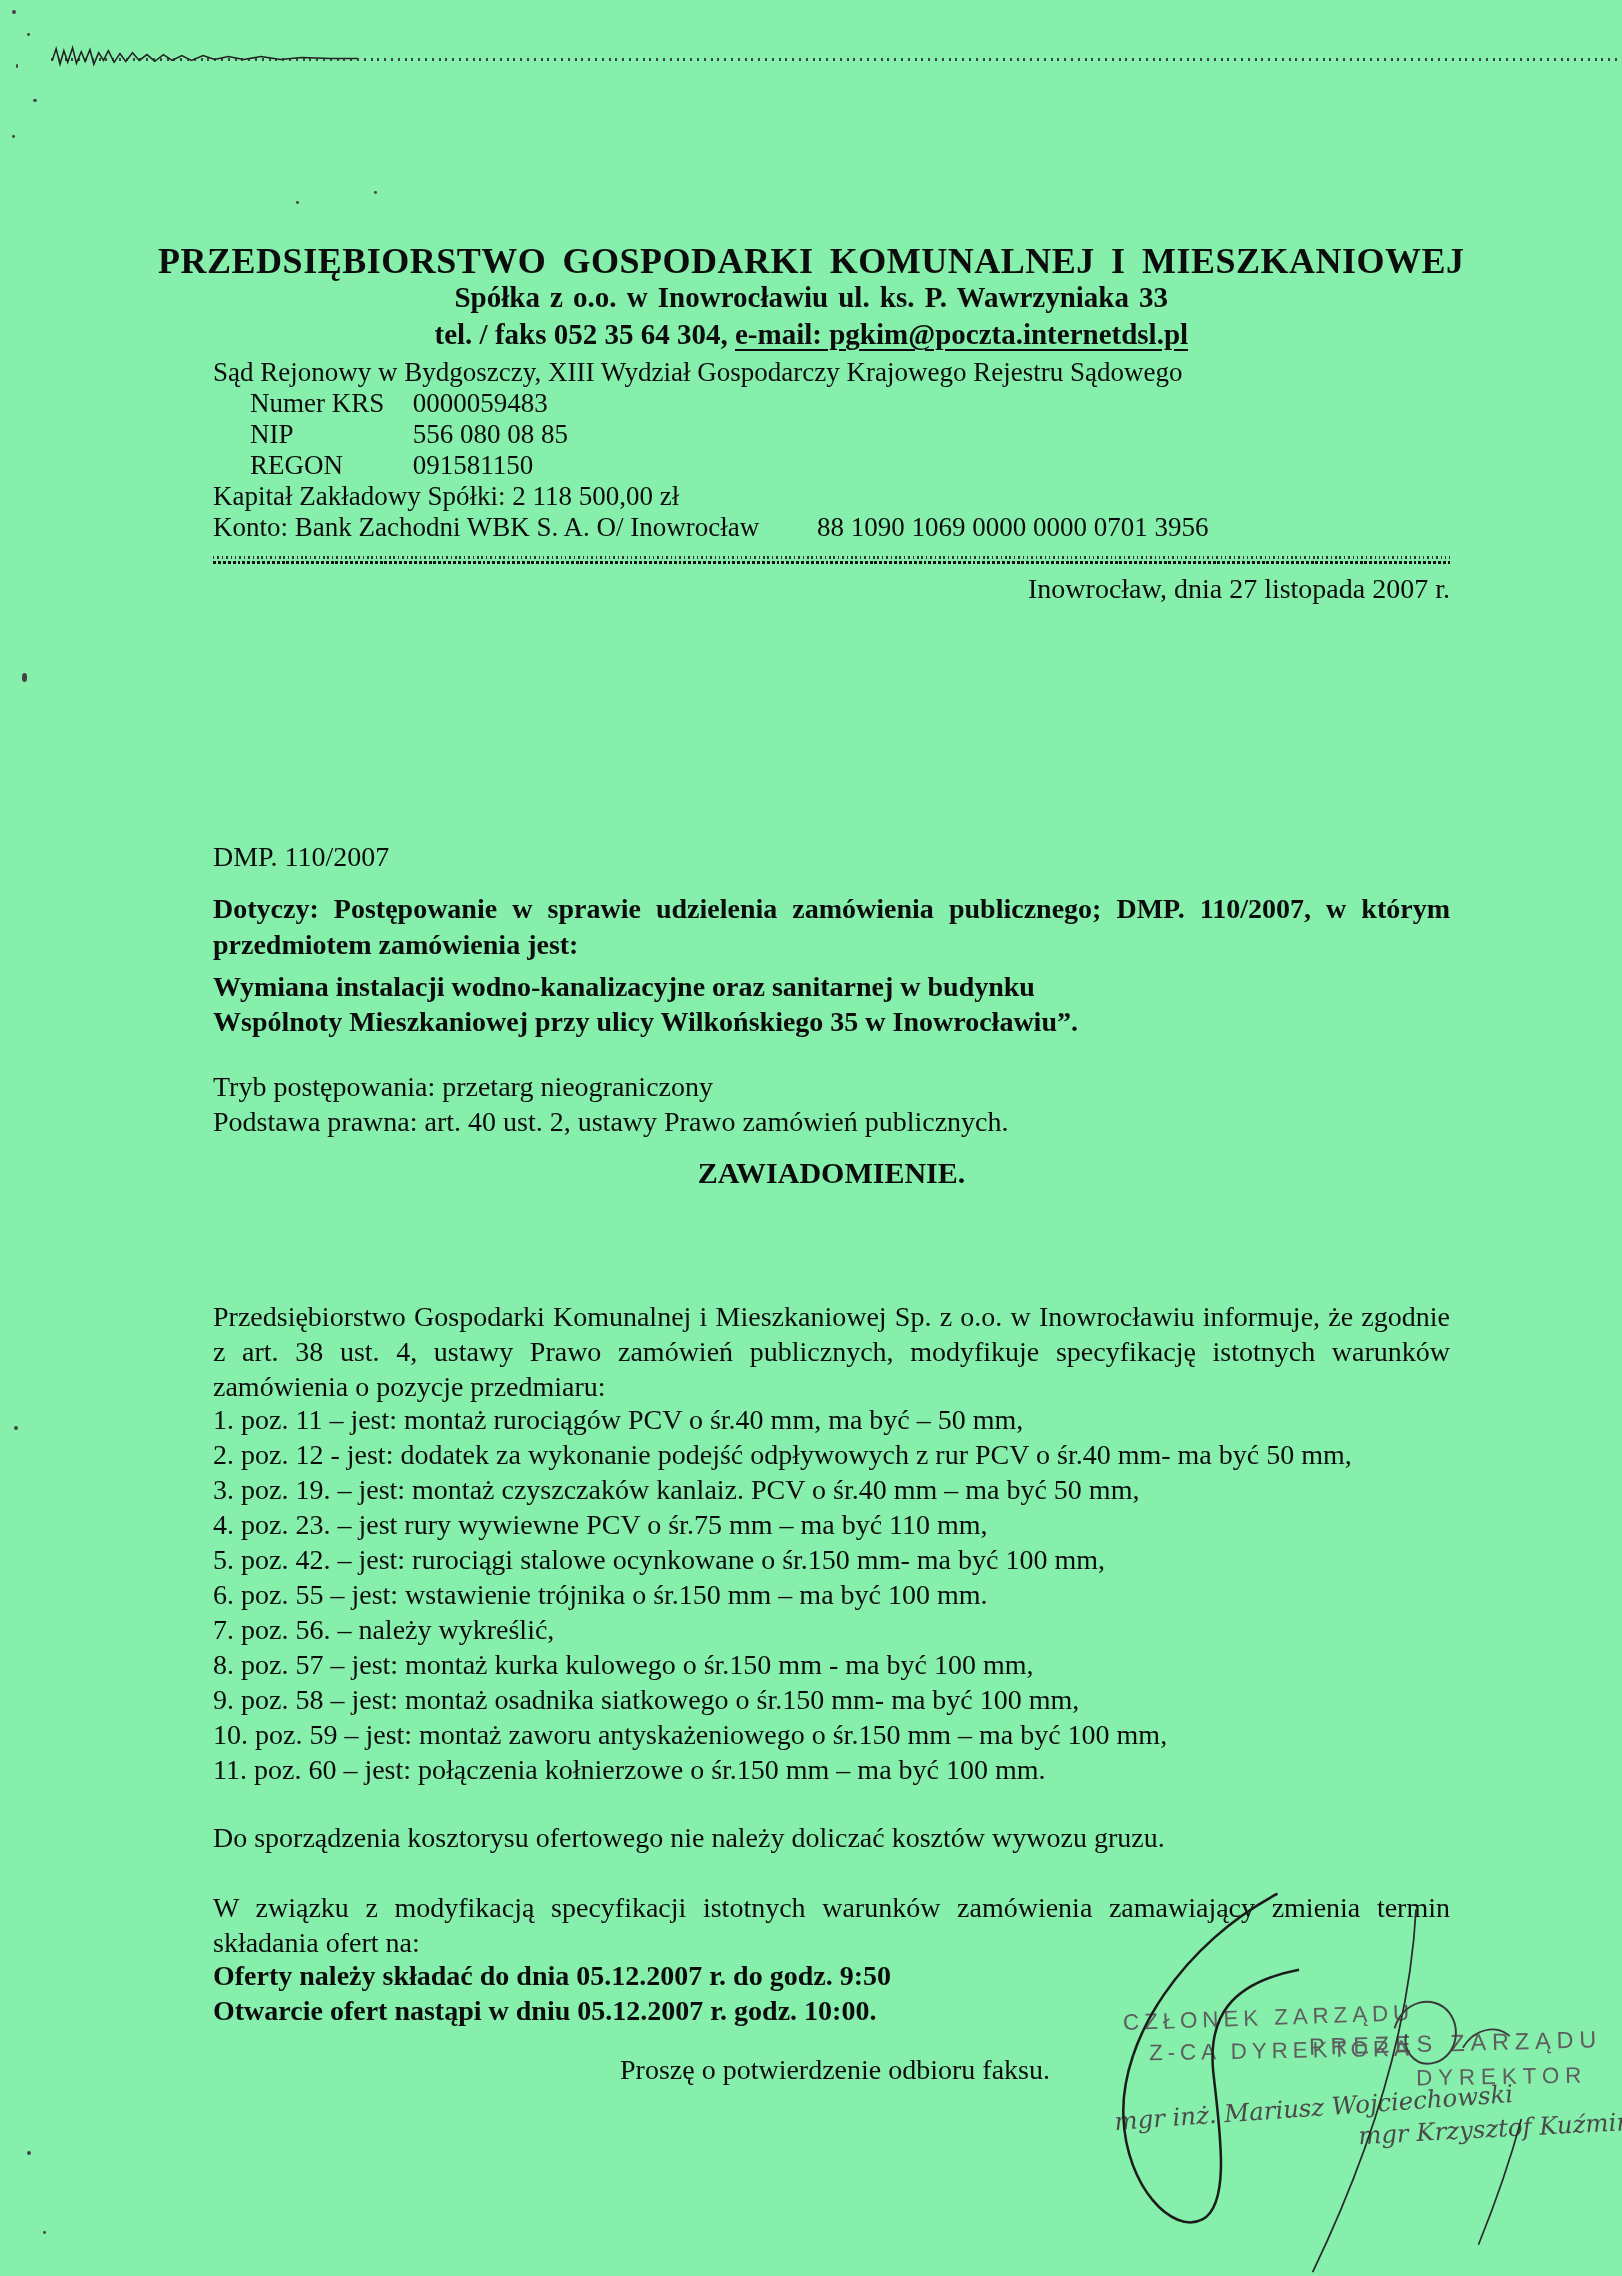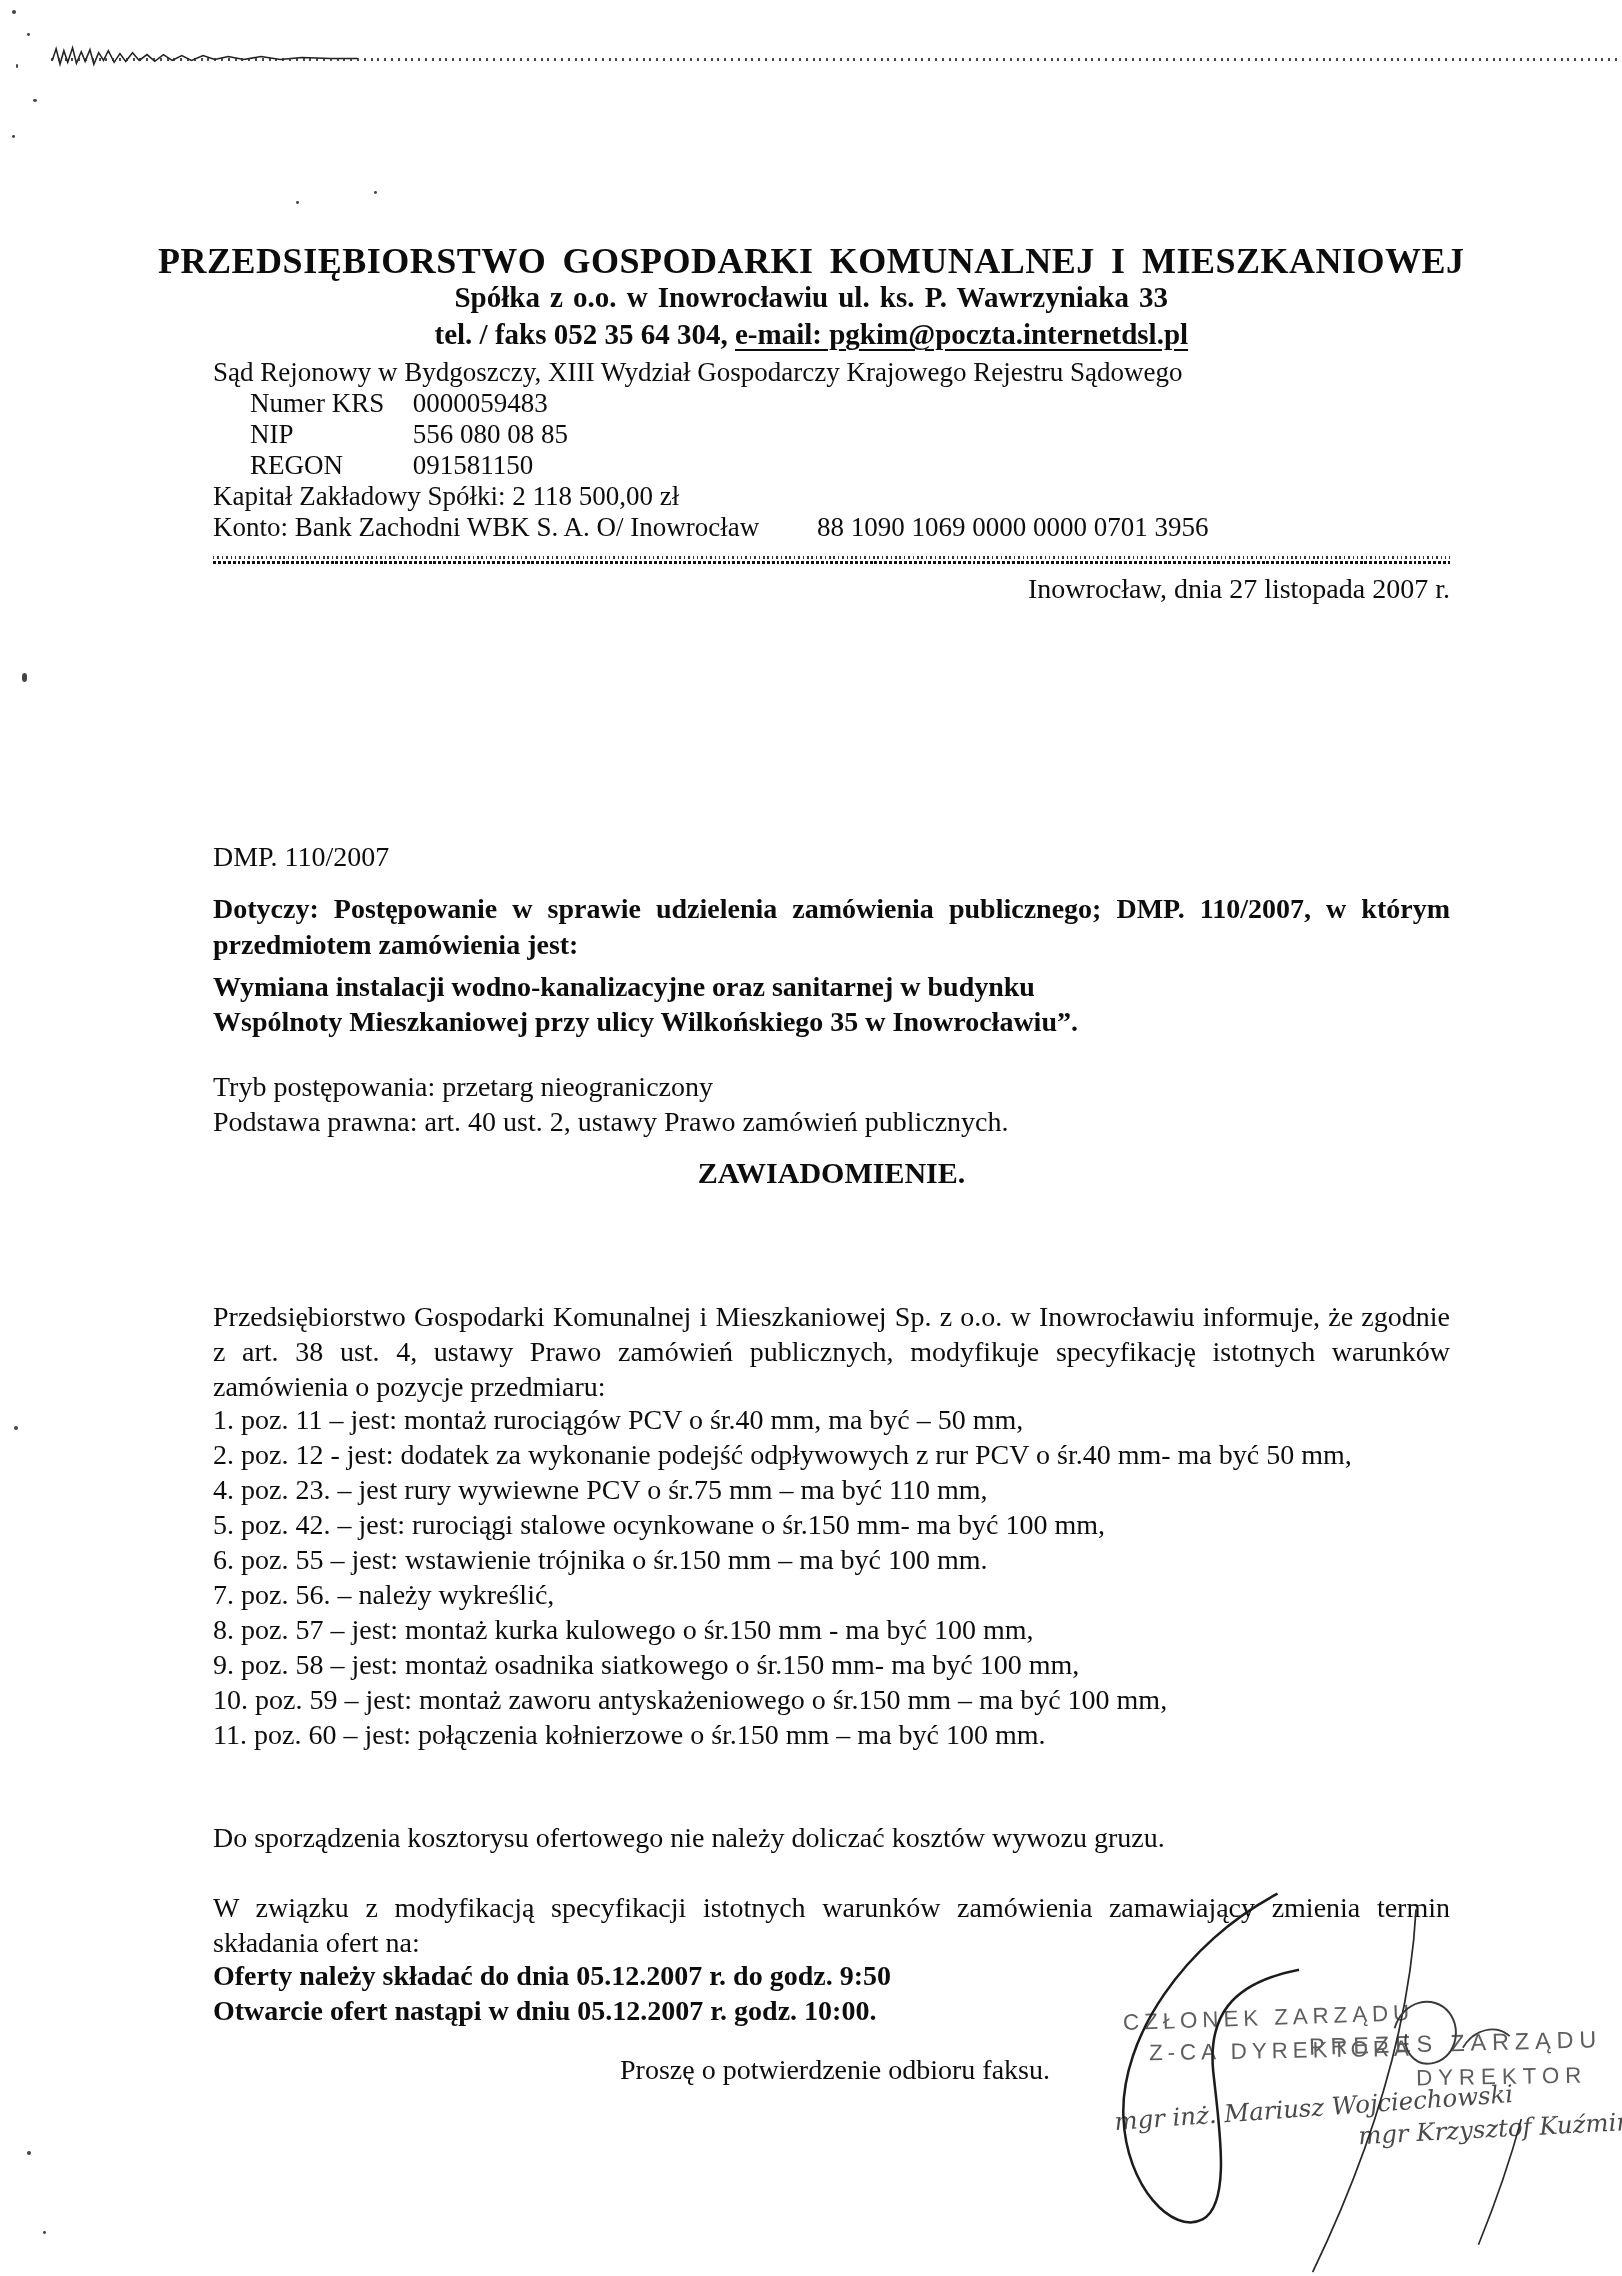--- a/index.html
+++ b/index.html
@@ -1,19 +1,19 @@
 <!DOCTYPE html>
 <html><head>
 <meta charset="utf-8">
 <style>
   html,body{margin:0;padding:0;background:#e8e8e8;}
   .page{
     position:relative;
     width:1623px;height:2276px;
-    background:#ffffff;
+    background:#86efac;
     overflow:hidden;
     font-family:"Liberation Serif", serif;
     color:#0d0d0d;
   }
   
   .fax-line{
     position:absolute;left:51px;right:0;top:58px;height:2.9px;
     background:repeating-linear-gradient(90deg,#2a2a2a 0 2px,transparent 2px 6.8px);
     opacity:.85;
   }
@@ -140,20 +140,21 @@
   </div>
 
   <div class="abs notice-title">ZAWIADOMIENIE.</div>
 
 
   <div class="abs intro">Przedsiębiorstwo Gospodarki Komunalnej i Mieszkaniowej Sp. z o.o. w Inowrocławiu informuje, że zgodnie z art. 38 ust. 4, ustawy Prawo zamówień publicznych, modyfikuje specyfikację istotnych warunków zamówienia o pozycje przedmiaru:</div>
 
   <div class="abs mods">
     <div>1. poz. 11 – jest: montaż rurociągów PCV o śr.40 mm, ma być – 50 mm,</div>
     <div>2. poz. 12 - jest: dodatek za wykonanie podejść odpływowych z rur PCV o śr.40 mm- ma być 50 mm,</div>
+    <div>3. poz. 19. – jest: montaż czyszczaków kanlaiz. PCV o śr.40 mm – ma być 50 mm,</div>
     <div>4. poz. 23. – jest rury wywiewne PCV o śr.75 mm – ma być 110 mm,</div>
     <div>5. poz. 42. – jest: rurociągi stalowe ocynkowane o śr.150 mm- ma być 100 mm,</div>
     <div>6. poz. 55 – jest: wstawienie trójnika o śr.150 mm – ma być 100 mm.</div>
     <div>7. poz. 56. – należy wykreślić,</div>
     <div>8. poz. 57 – jest: montaż kurka kulowego o śr.150 mm - ma być 100 mm,</div>
     <div>9. poz. 58 – jest: montaż osadnika siatkowego o śr.150 mm- ma być 100 mm,</div>
     <div>10. poz. 59 – jest: montaż zaworu antyskażeniowego o śr.150 mm – ma być 100 mm,</div>
     <div>11. poz. 60 – jest: połączenia kołnierzowe o śr.150 mm – ma być 100 mm.</div>
   </div>
 

